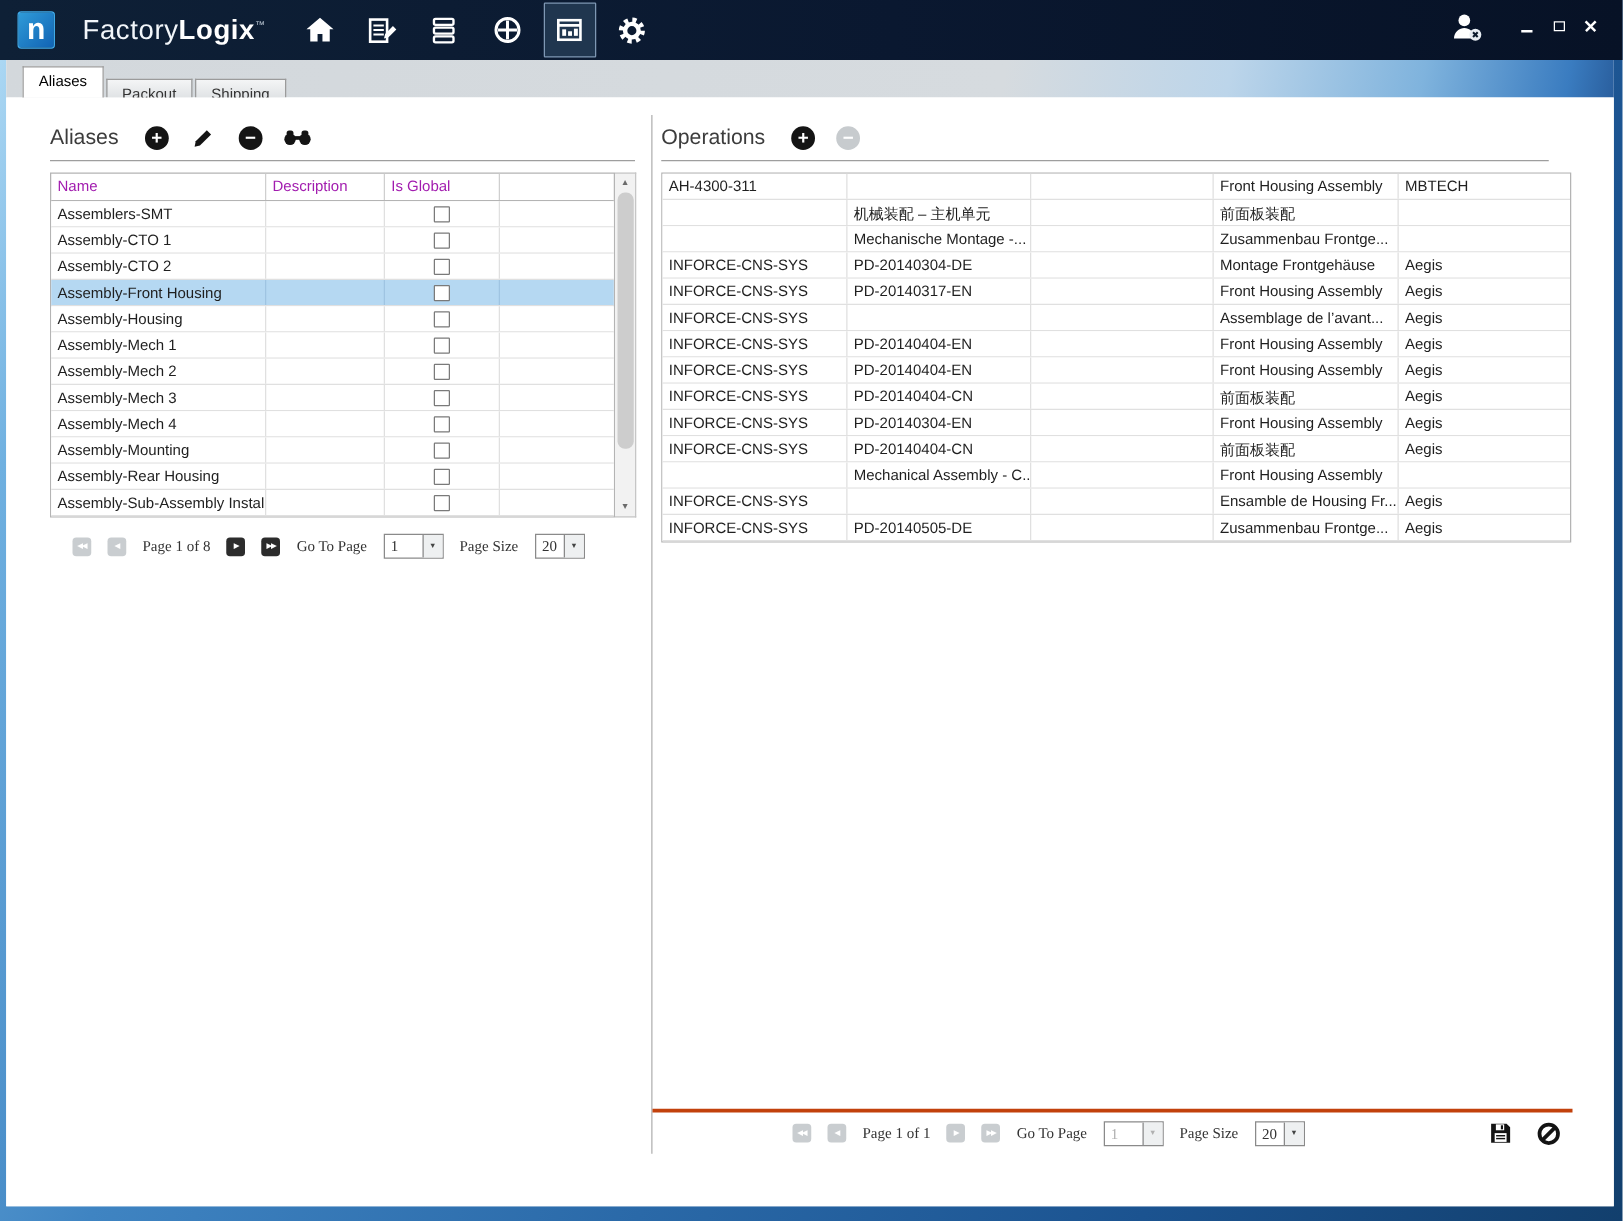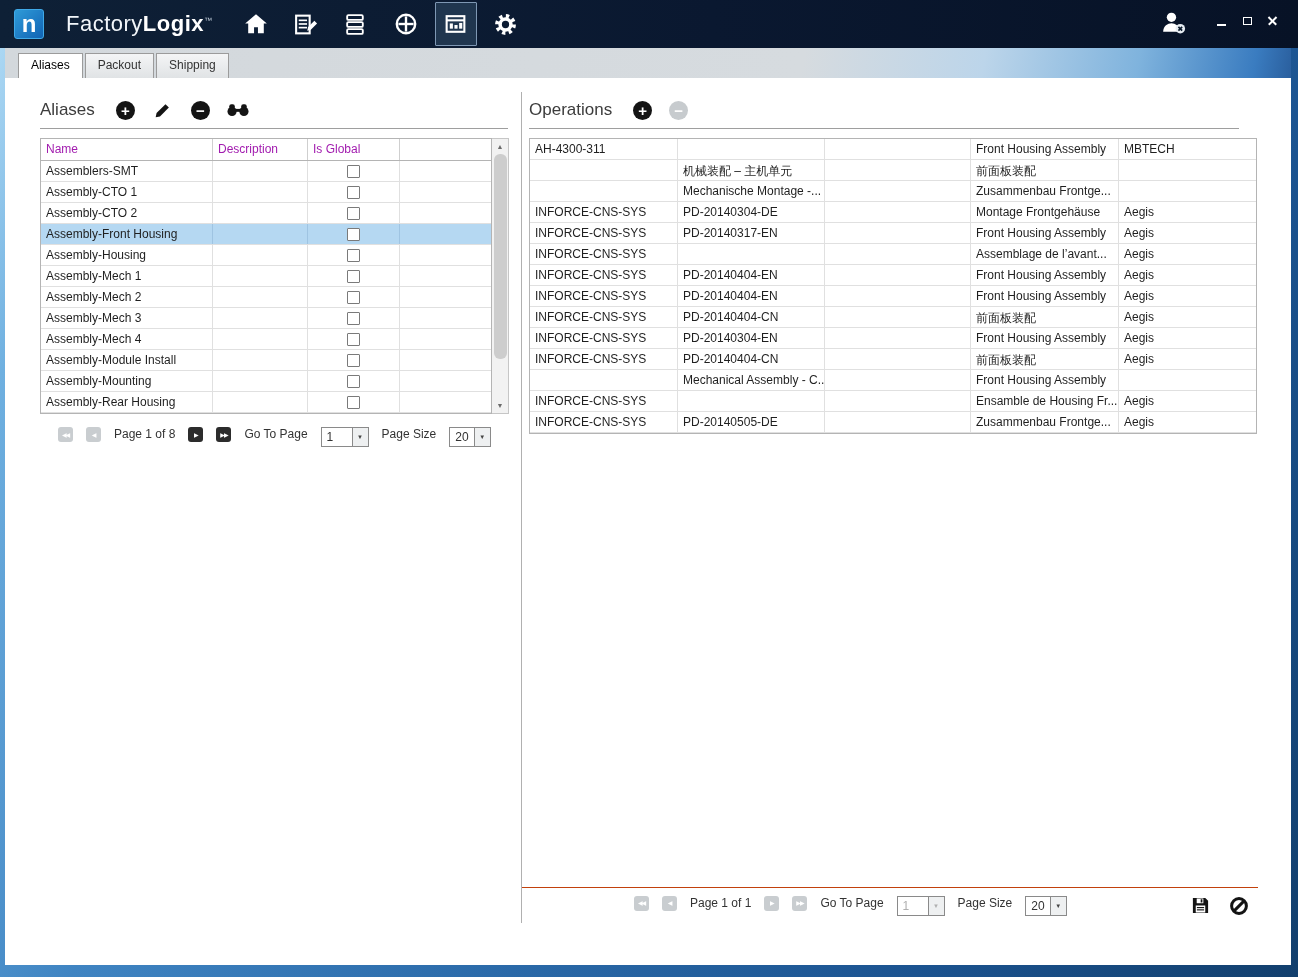--- a/index.html
+++ b/index.html
@@ -34,21 +34,21 @@
   .ctl-close .x1,.ctl-close .x2 { position:absolute; left:3px; top:8px; width:11px; height:1.6px; background:#fff; }
   .ctl-close .x1 { transform:rotate(45deg); } .ctl-close .x2 { transform:rotate(-45deg); }
 
   
   .client { position:absolute; top:48px; left:5px; right:7px; bottom:12px; background:#fff; }
   .tabstrip { position:absolute; top:0; left:0; right:0; height:30px;
     background: linear-gradient(100deg, #d3d8dc 0%, #d6dbdf 62%, #bcd5ea 76%, #7fb3dd 88%, #3a7cc0 97%, #2a5f9e 100%);
   }
   .tabs { position:absolute; left:13px; bottom:0; display:flex; align-items:flex-end; }
   .tab { font-size:12px; color:#333; padding:4px 12px 5px 12px; border:1px solid #9b9b9b; border-bottom:none;
-    background:linear-gradient(#f4f5f6,#e0e3e5); margin-right:2px; height:25px; }
+    background:linear-gradient(#f4f5f6,#e0e3e5); margin-right:2px; height:15px; }
   .tab.active { background:#fff; color:#000; height:25px; position:relative; z-index:2; }
   .page { position:absolute; top:30px; left:0; right:0; bottom:0; background:#fff; }
 
   
   .panel-head { display:flex; align-items:center; gap:17px; padding-bottom:8px; border-bottom:1px solid #9e9e9e; }
   .panel-title { font-size:17px; color:#3c3c3c; margin-right:4px; }
   .circle-btn { width:19px; height:19px; border-radius:50%; background:#141414; color:#fff;
     display:inline-flex; align-items:center; justify-content:center; font-size:15px; font-weight:bold; line-height:1; }
   .circle-btn.disabled { background:#c7cbce; }
   .iconbtn { display:inline-flex; align-items:center; justify-content:center; width:22px; height:20px; }
@@ -74,36 +74,36 @@
   .checkbox { width:13px; height:13px; border:1px solid #7a7a7a; background:#fff; border-radius:1px; display:inline-block; }
 
   
   .vscroll { width:17px; border:1px solid #c6c6c6; border-left:none; background:#f2f2f2;
     display:flex; flex-direction:column; align-items:center; }
   .sbtn { height:15px; width:100%; text-align:center; font-size:7px; color:#6b6b6b; line-height:15px; }
   .sthumb { width:13px; height:205px; background:#cdcdcd; border-radius:6px; }
   .sspace { flex:1; }
 
   
-  .pager { display:flex; font-size:12px; color:#333; }
+  .pager { display:flex; align-items:center; font-size:12px; color:#333;font-family:Liberation Serif, serif; }
   .pgbtn { width:15px; height:15px; border-radius:3px; background:#2c2c2c; color:#fff;
     display:inline-flex; align-items:center; justify-content:center; margin-right:13px; }
   .pgbtn i { font-style:normal; font-size:6px; letter-spacing:-1px; line-height:1; }
   .pgbtn.disabled { background:#c9cdd0; }
   .pgtext { margin-right:13px; white-space:nowrap; }
   .select { display:inline-flex; height:20px; border:1px solid #8a8a8a; background:#fff; align-items:stretch; margin-right:13px; }
   .select .val { padding:2px 5px 0 5px; font-size:12px; min-width:30px; }
   .select .dd { width:16px; border-left:1px solid #8a8a8a; background:#eef0f1;
     display:flex; align-items:center; justify-content:center; font-size:6px; color:#444; }
   .select.disabled .val { color:#b0b0b0; }
   .select.disabled .dd { color:#b0b0b0; }
   .select.size .val { min-width:22px; }
   .aliases-pager { margin-top:13px; margin-left:18px; }
 
-  .ops-bottom { position:absolute; left:0; right:0; bottom:0; height:36px; border-top:1px solid #c2410c;
+  .ops-bottom { position:absolute; left:0; right:0; bottom:0; height:36px; border-top:3px solid #c2410c;
     display:flex; align-items:center; }
   .ops-bottom .pager { margin-left:112px; }
   .ops-actions { margin-left:auto; margin-right:8px; display:flex; align-items:center; gap:17px; }
 </style>
 </head>
 <body>
 
 <div class="window">
 
   <div class="titlebar">
@@ -295,37 +295,37 @@
                 </div>
                 <div class="trow">
                   <div class="td c1">Assembly-Mech 4</div>
                   <div class="td c2"></div>
                   <div class="td c3 cbcell">
                     <span class="checkbox"></span>
                   </div>
                   <div class="td c4"></div>
                 </div>
                 <div class="trow">
-                  <div class="td c1">Assembly-Module Install</div>
-                  <div class="td c2"></div>
-                  <div class="td c3 cbcell">
-                    <span class="checkbox"></span>
-                  </div>
-                  <div class="td c4"></div>
-                </div>
-                <div class="trow">
                   <div class="td c1">Assembly-Mounting</div>
                   <div class="td c2"></div>
                   <div class="td c3 cbcell">
                     <span class="checkbox"></span>
                   </div>
                   <div class="td c4"></div>
                 </div>
                 <div class="trow">
                   <div class="td c1">Assembly-Rear Housing</div>
+                  <div class="td c2"></div>
+                  <div class="td c3 cbcell">
+                    <span class="checkbox"></span>
+                  </div>
+                  <div class="td c4"></div>
+                </div>
+                <div class="trow">
+                  <div class="td c1">Assembly-Sub-Assembly Install</div>
                   <div class="td c2"></div>
                   <div class="td c3 cbcell">
                     <span class="checkbox"></span>
                   </div>
                   <div class="td c4"></div>
                 </div>
               </div>
           </div>
           <div class="vscroll">
             <div class="sbtn">▲</div>

